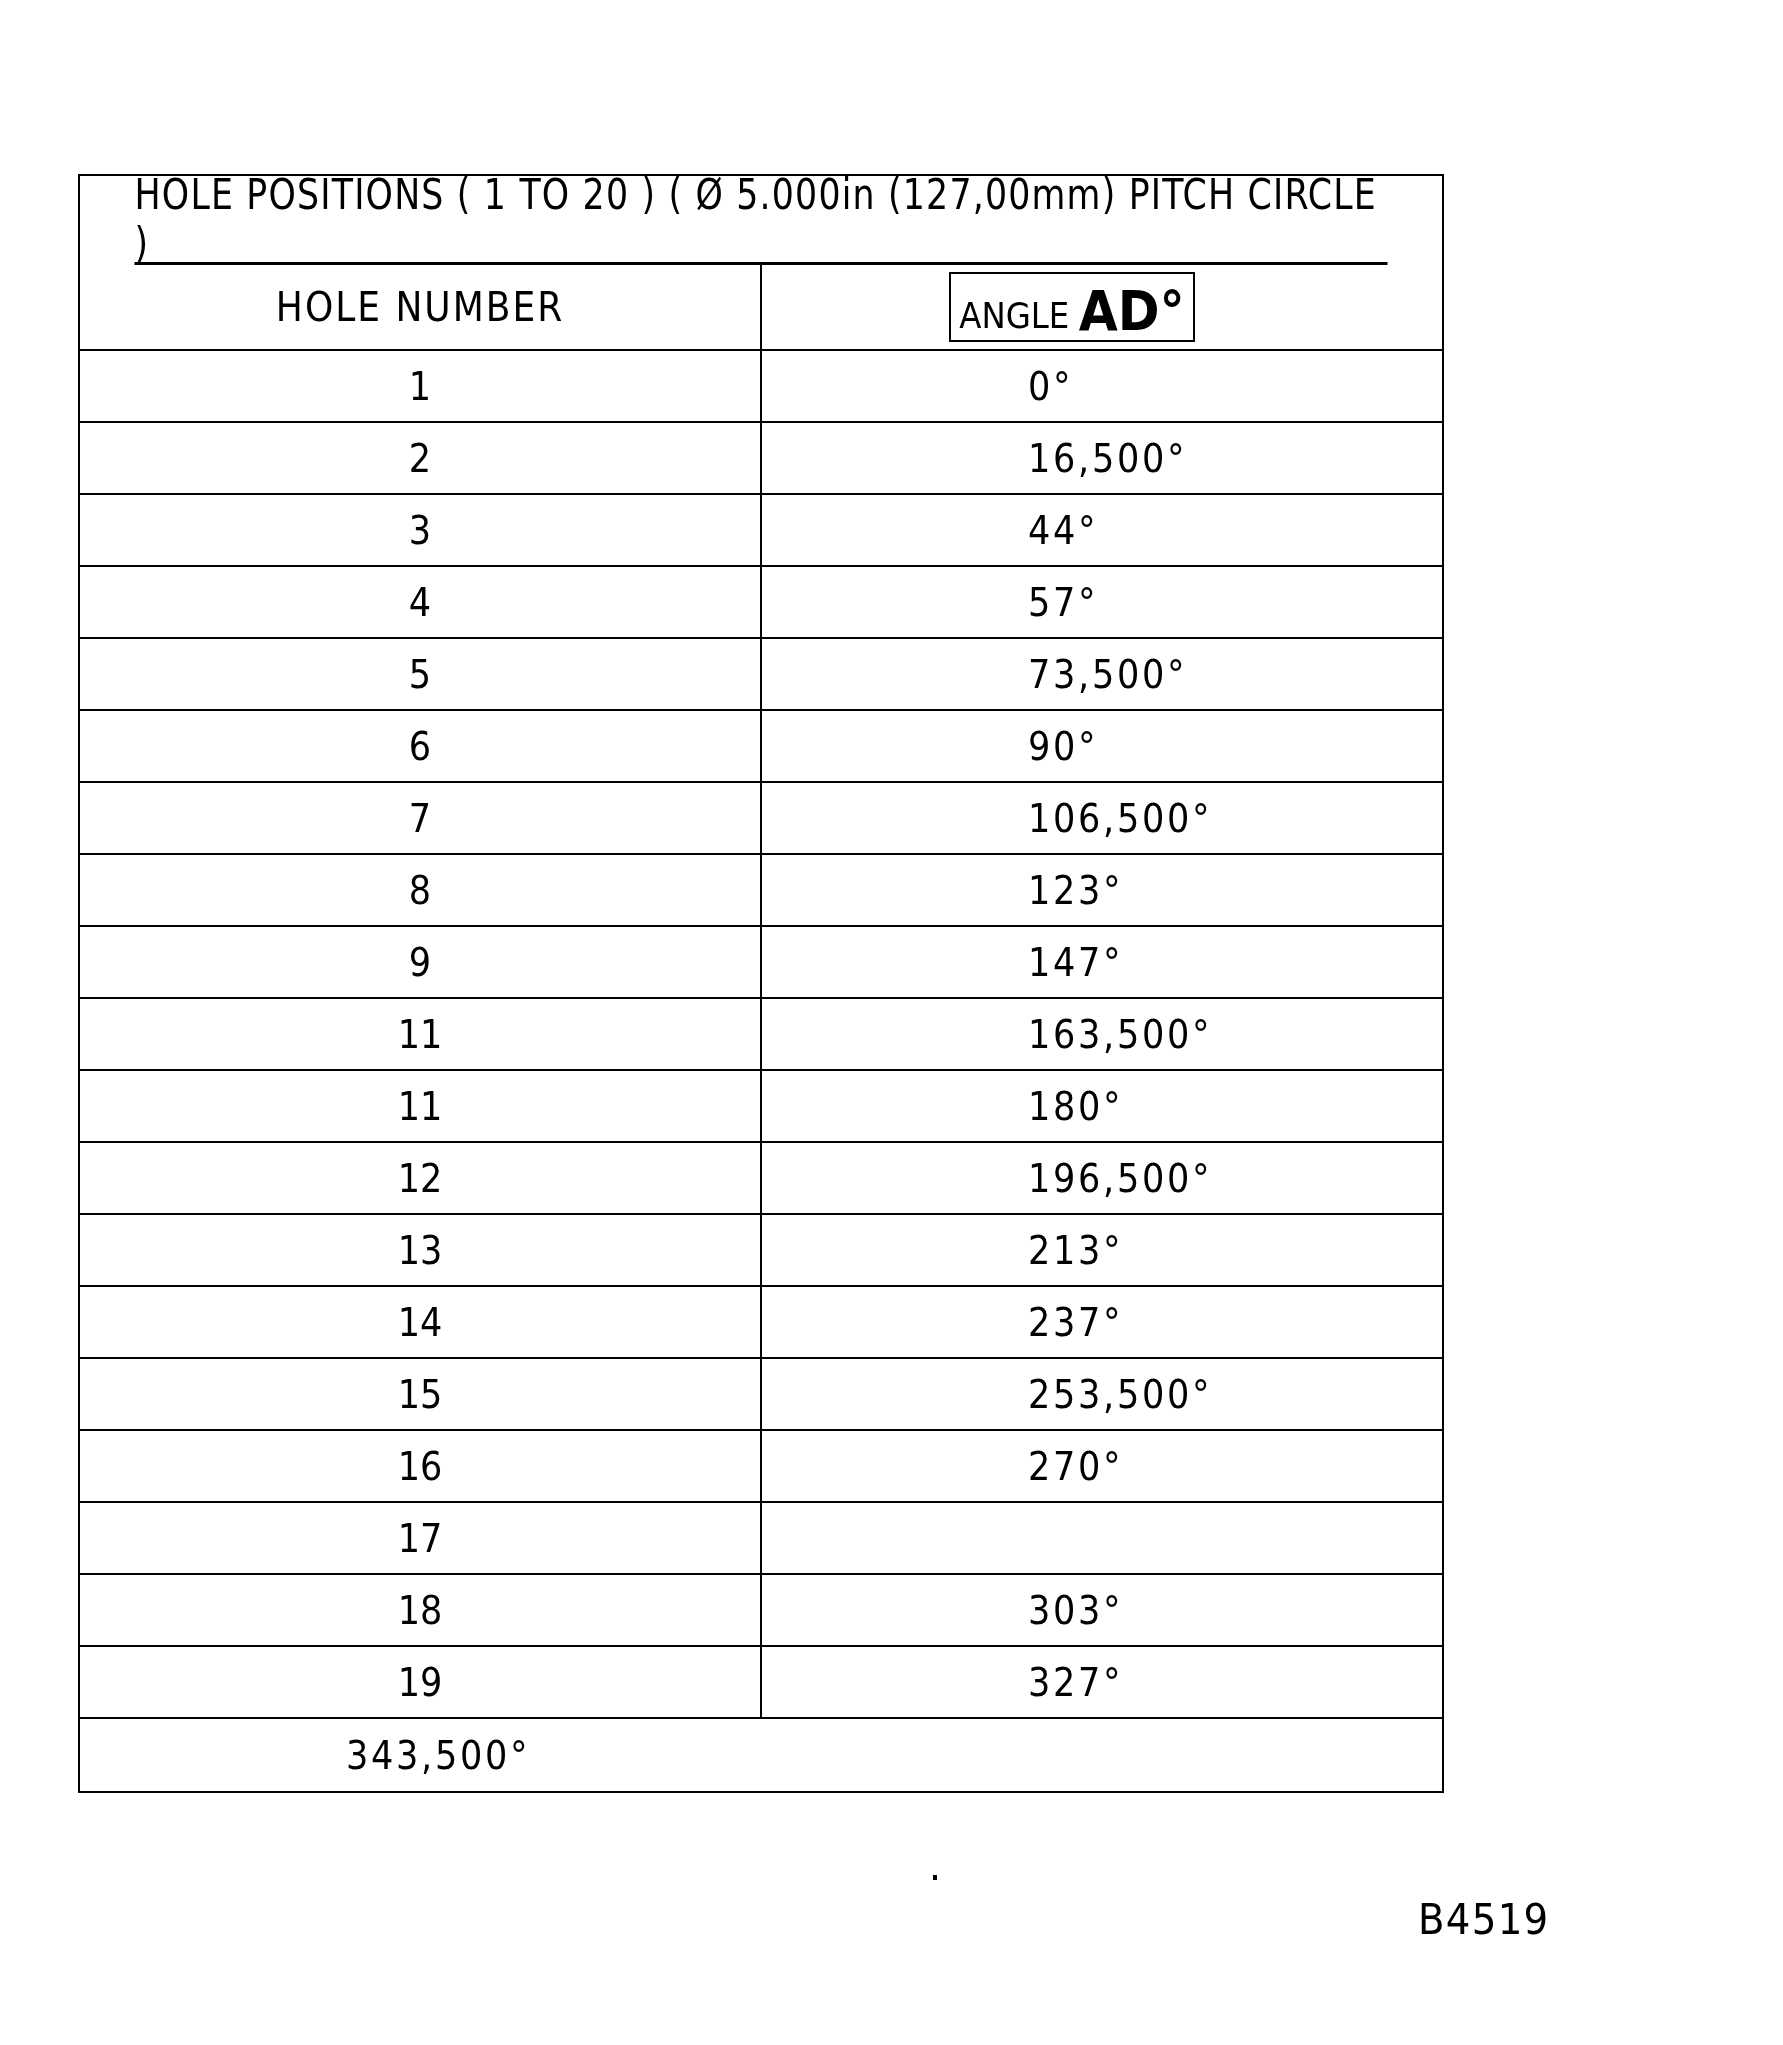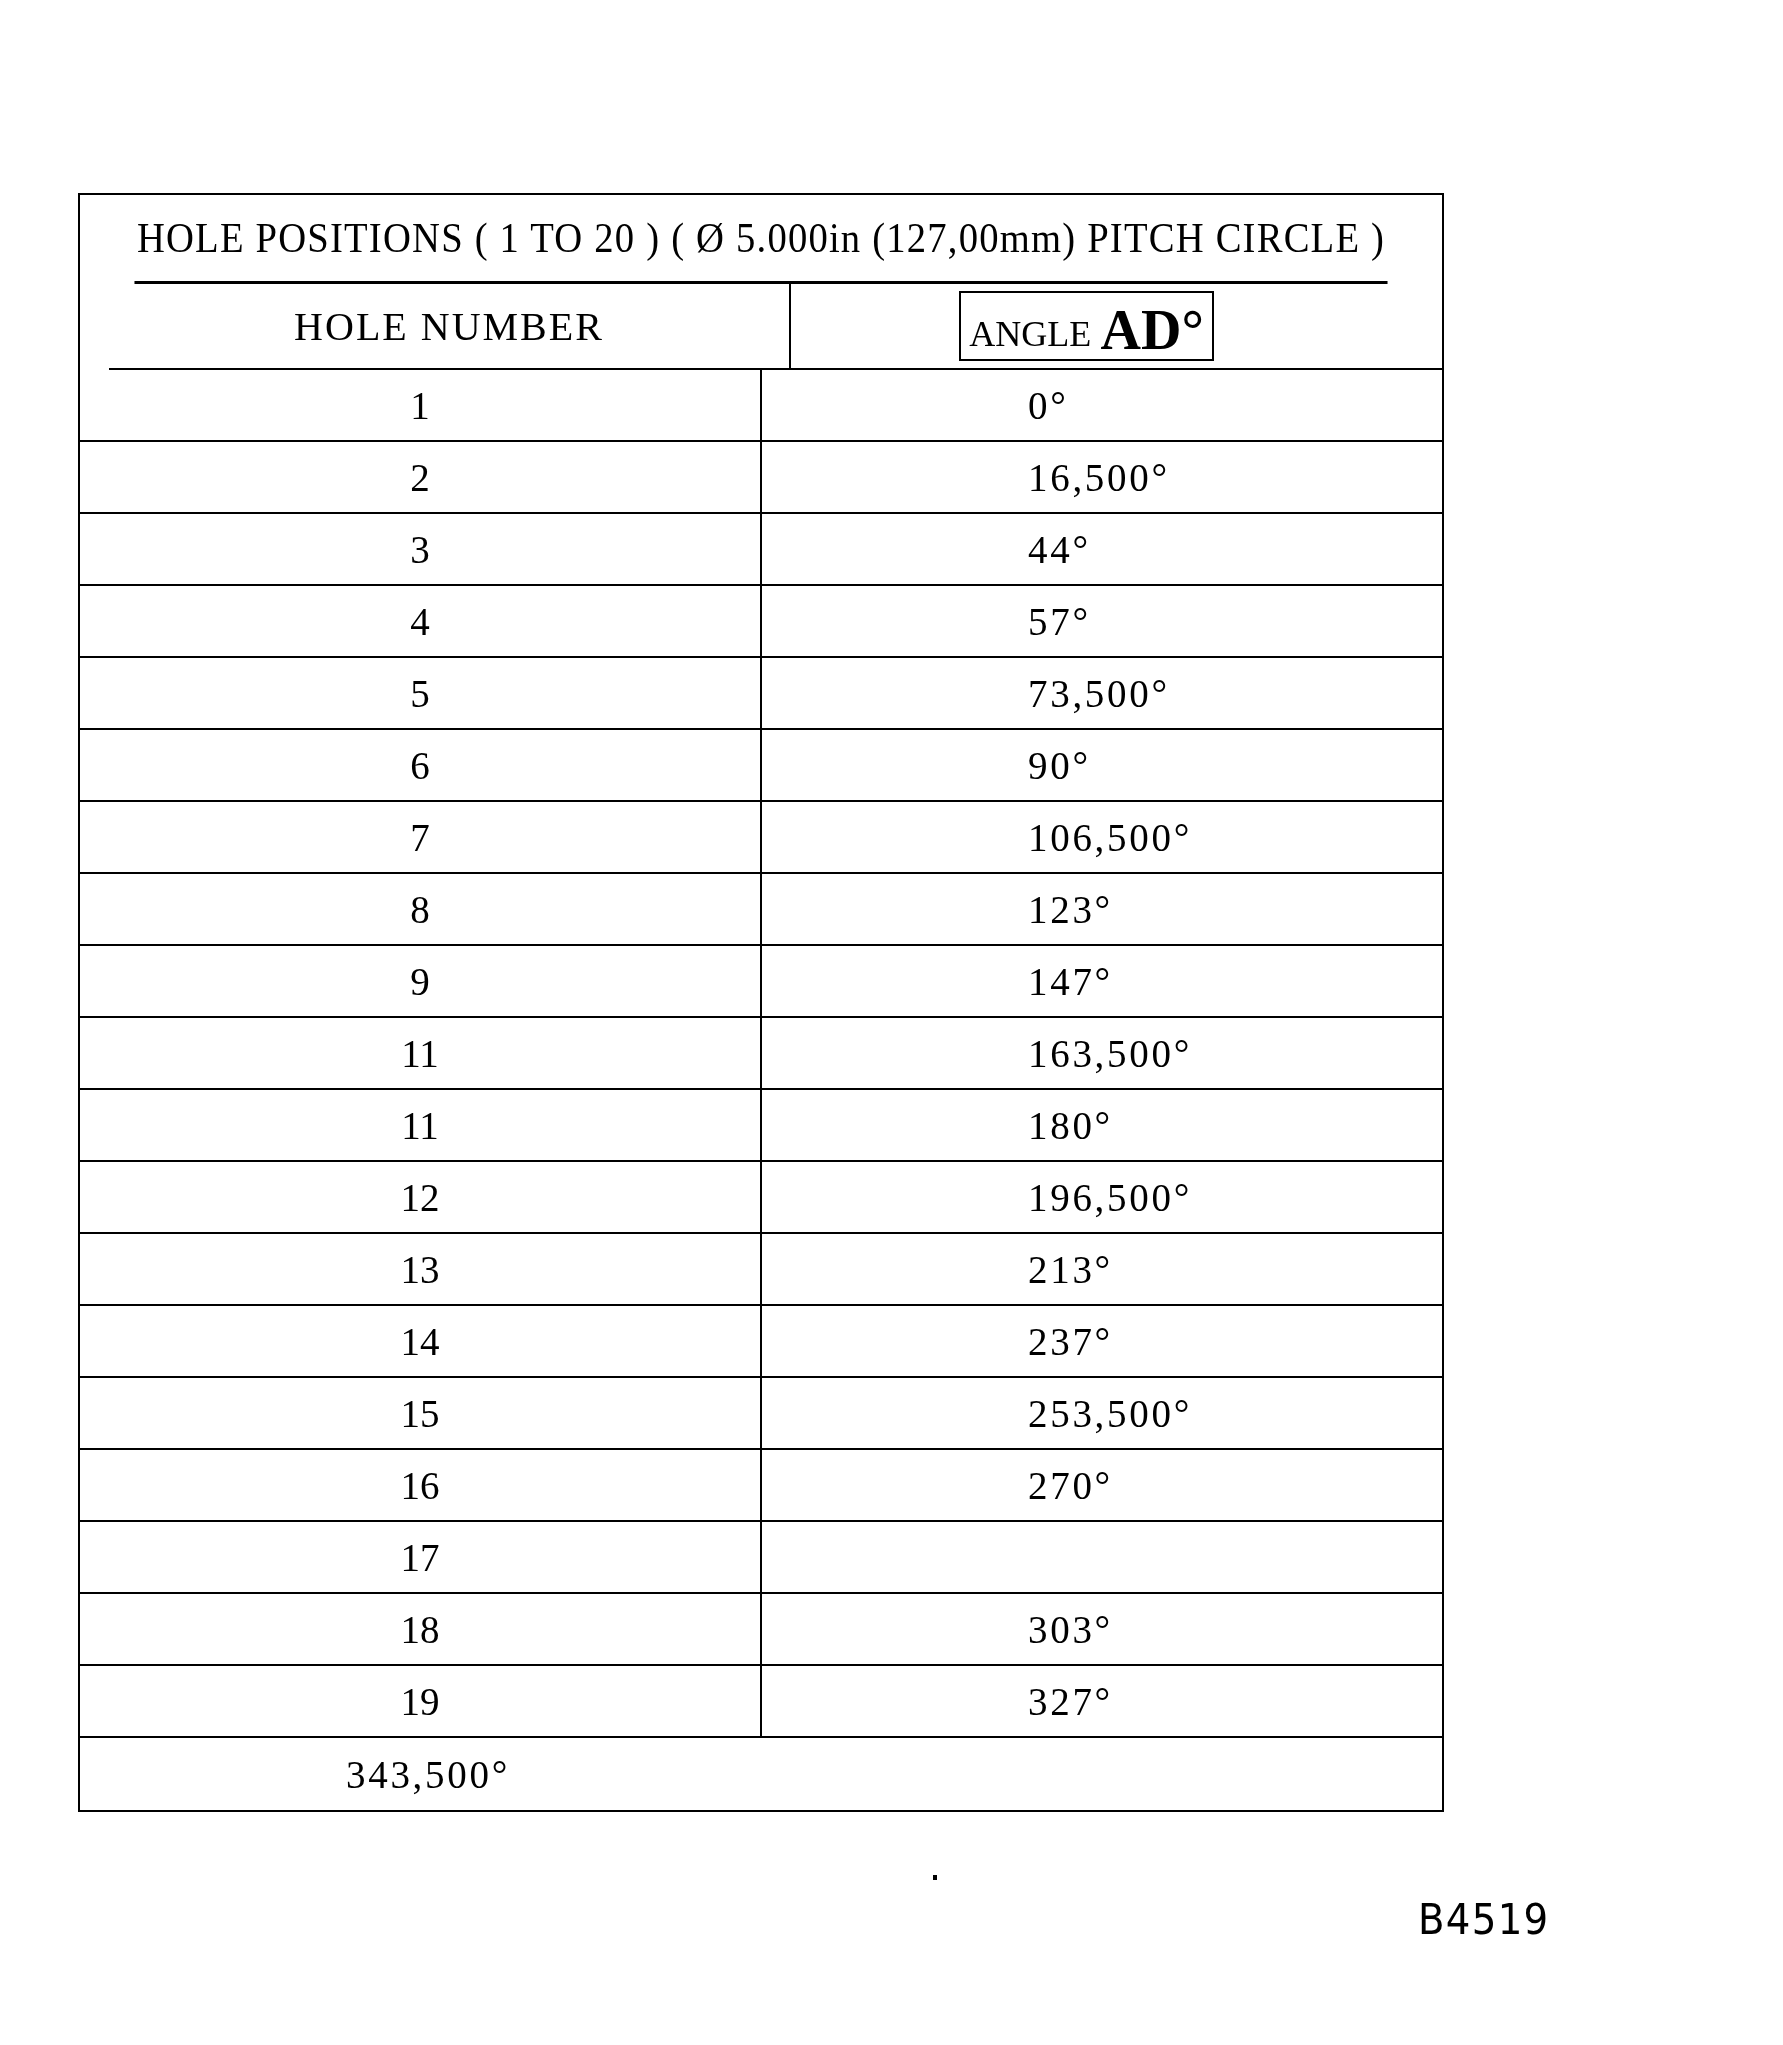--- a/index.html
+++ b/index.html
@@ -1,21 +1,21 @@
 <!DOCTYPE html>
 <html style="font-size:10.7px"><head>
 <meta charset="utf-8">
 <style>
   html,body{margin:0;padding:0;background:#fff;}
   body{width:1783px;height:2046px;position:relative;overflow:hidden;font-family:"DejaVu Sans Condensed","DejaVu Sans",sans-serif;color:#000;}
-  .tbl{position:absolute;left:78px;top:193px;width:1366px;border:2.7px solid #000;box-sizing:border-box;font-family:Liberation Serif, serif;}
+  .tbl{position:absolute;left:78px;top:174px;width:1366px;border:2.7px solid #000;box-sizing:border-box;}
   .title{height:86px;border-bottom:3.3px solid #000;display:flex;align-items:center;justify-content:center;font-size:42px;letter-spacing:1.3px;transform:scaleX(0.92);}
   .row{display:flex;border-bottom:2.7px solid #000;box-sizing:border-box;}
   .row:last-child{border-bottom:none;}
-  .hdr{height:86px;margin-left:29px;}
+  .hdr{height:86px;}
   .drow{height:72px;}
   .c1{width:682px;border-right:2px solid #000;display:flex;align-items:center;justify-content:center;font-size:39px;box-sizing:border-box;}
   .c2{flex:1;display:flex;align-items:center;font-size:39px;padding-left:266px;box-sizing:border-box;}
   .hdr .c2{padding-left:0;justify-content:center;}
   .angle-box{border:2.7px solid #000;padding:1.3px 8px;display:flex;align-items:flex-end;gap:9.4px;height:70px;box-sizing:border-box;margin-left:-60px;}
   .angle-box .small{font-size:36px;padding-bottom:2.7px;}
   .angle-box .big{font-size:56px;font-weight:bold;line-height:1;}
   .hdr .c1{font-size:40px;letter-spacing:2px;}
   .val{letter-spacing:2.7px;}
   .footer{position:absolute;left:1418px;top:1894px;font-size:43px;letter-spacing:1.3px;}

